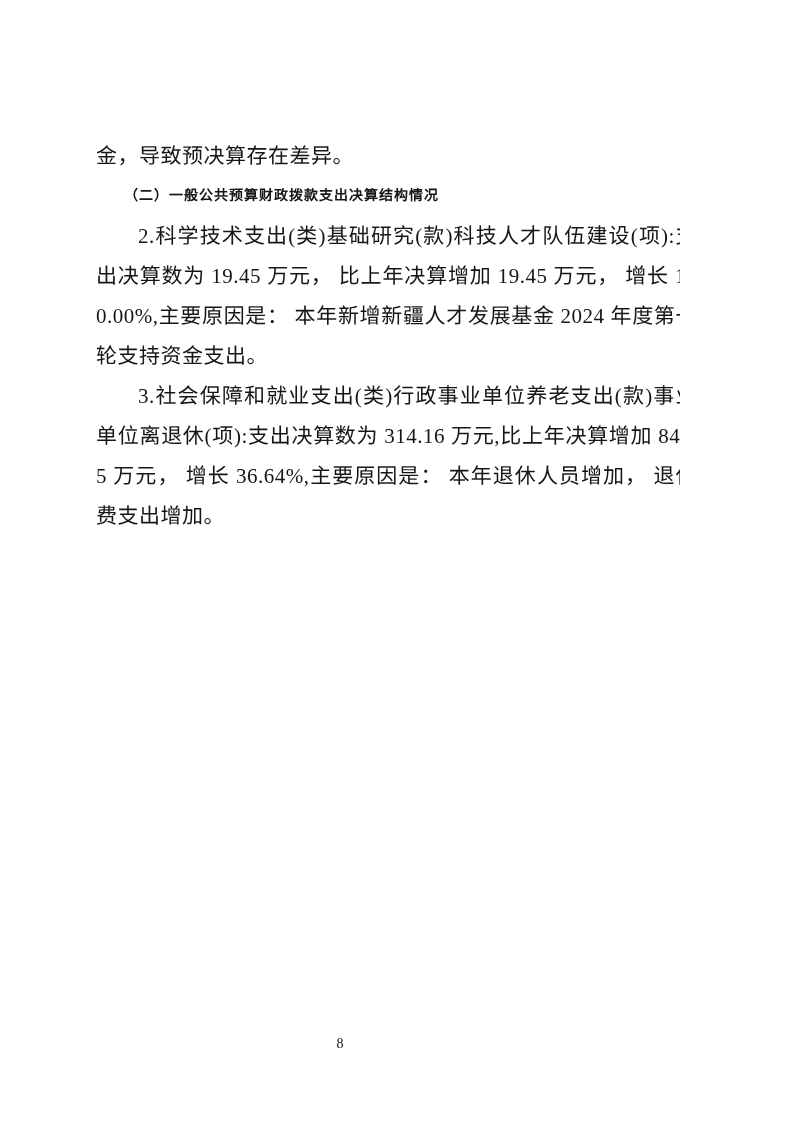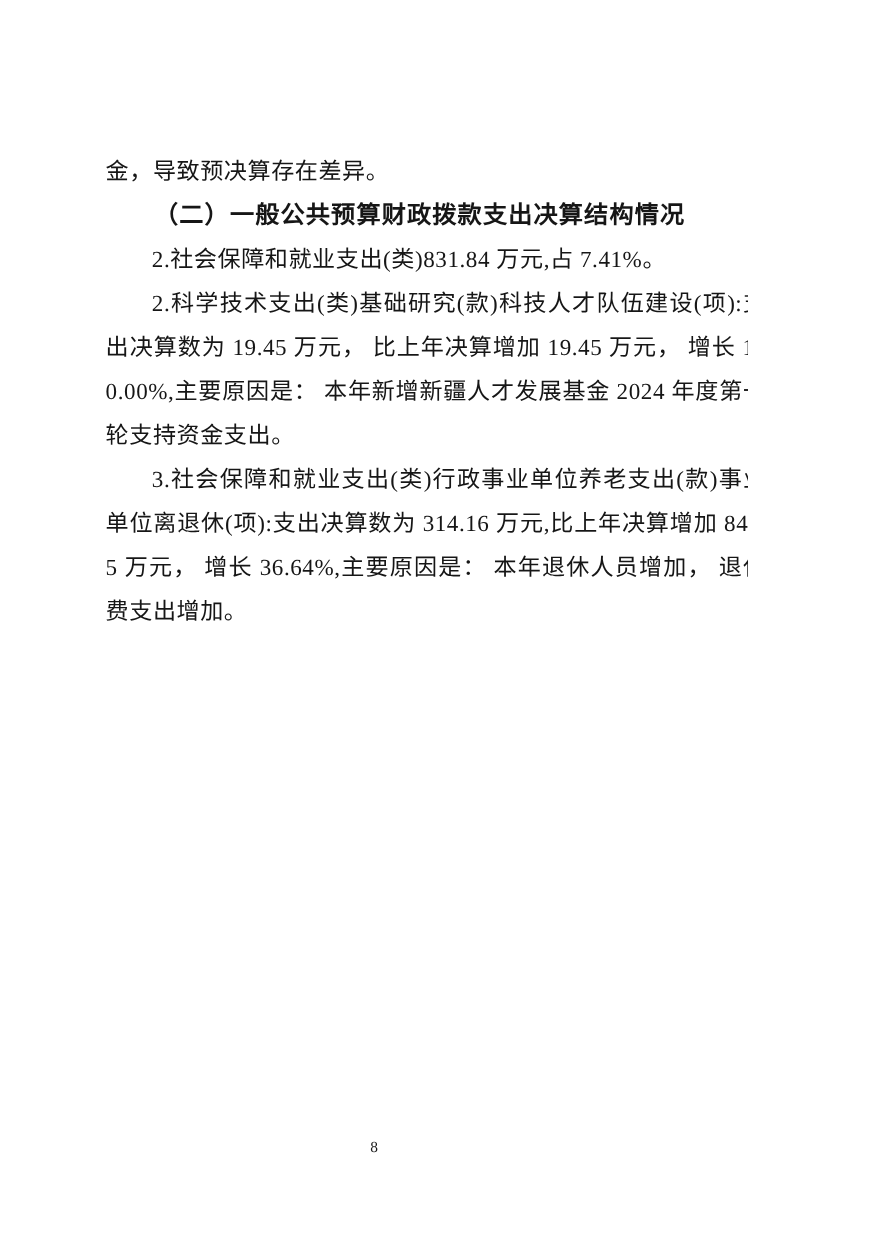--- a/index.html
+++ b/index.html
@@ -30,39 +30,38 @@
     letter-spacing: 0.5px;
     text-align: justify;
     word-break: break-all;
   }
   .content p.indent {
     text-indent: 2em;
   }
   .content p.heading {
     text-indent: 2em;
     font-weight: bold;
-    font-size: 22px;
+    font-size: 14px;
     letter-spacing: 1px;
   }
   .page-number {
     position: absolute;
     top: 1034px;
     left: 0;
     width: 100%;
     text-align: center;
     font-size: 14px;
     line-height: 20px;
     color: #161616;
   }
 </style>
 </head>
 <body>
 
 <div class="page">
   <div class="content">
     <p class="continuation">金，导致预决算存在差异。</p>
     <p class="heading">（二）一般公共预算财政拨款支出决算结构情况</p>
-    <p class="indent">2.社会保障和就业支出(类)831.84 万元,占 7.41%。</p>
     <p class="indent">2.科学技术支出(类)基础研究(款)科技人才队伍建设(项):支出决算数为 19.45 万元， 比上年决算增加 19.45 万元， 增长 100.00%,主要原因是： 本年新增新疆人才发展基金 2024 年度第一轮支持资金支出。</p>
     <p class="indent">3.社会保障和就业支出(类)行政事业单位养老支出(款)事业单位离退休(项):支出决算数为 314.16 万元,比上年决算增加 84.25 万元， 增长 36.64%,主要原因是： 本年退休人员增加， 退休费支出增加。</p>
   </div>
   <div class="page-number">8</div>
 </div>
 
 </body></html>

